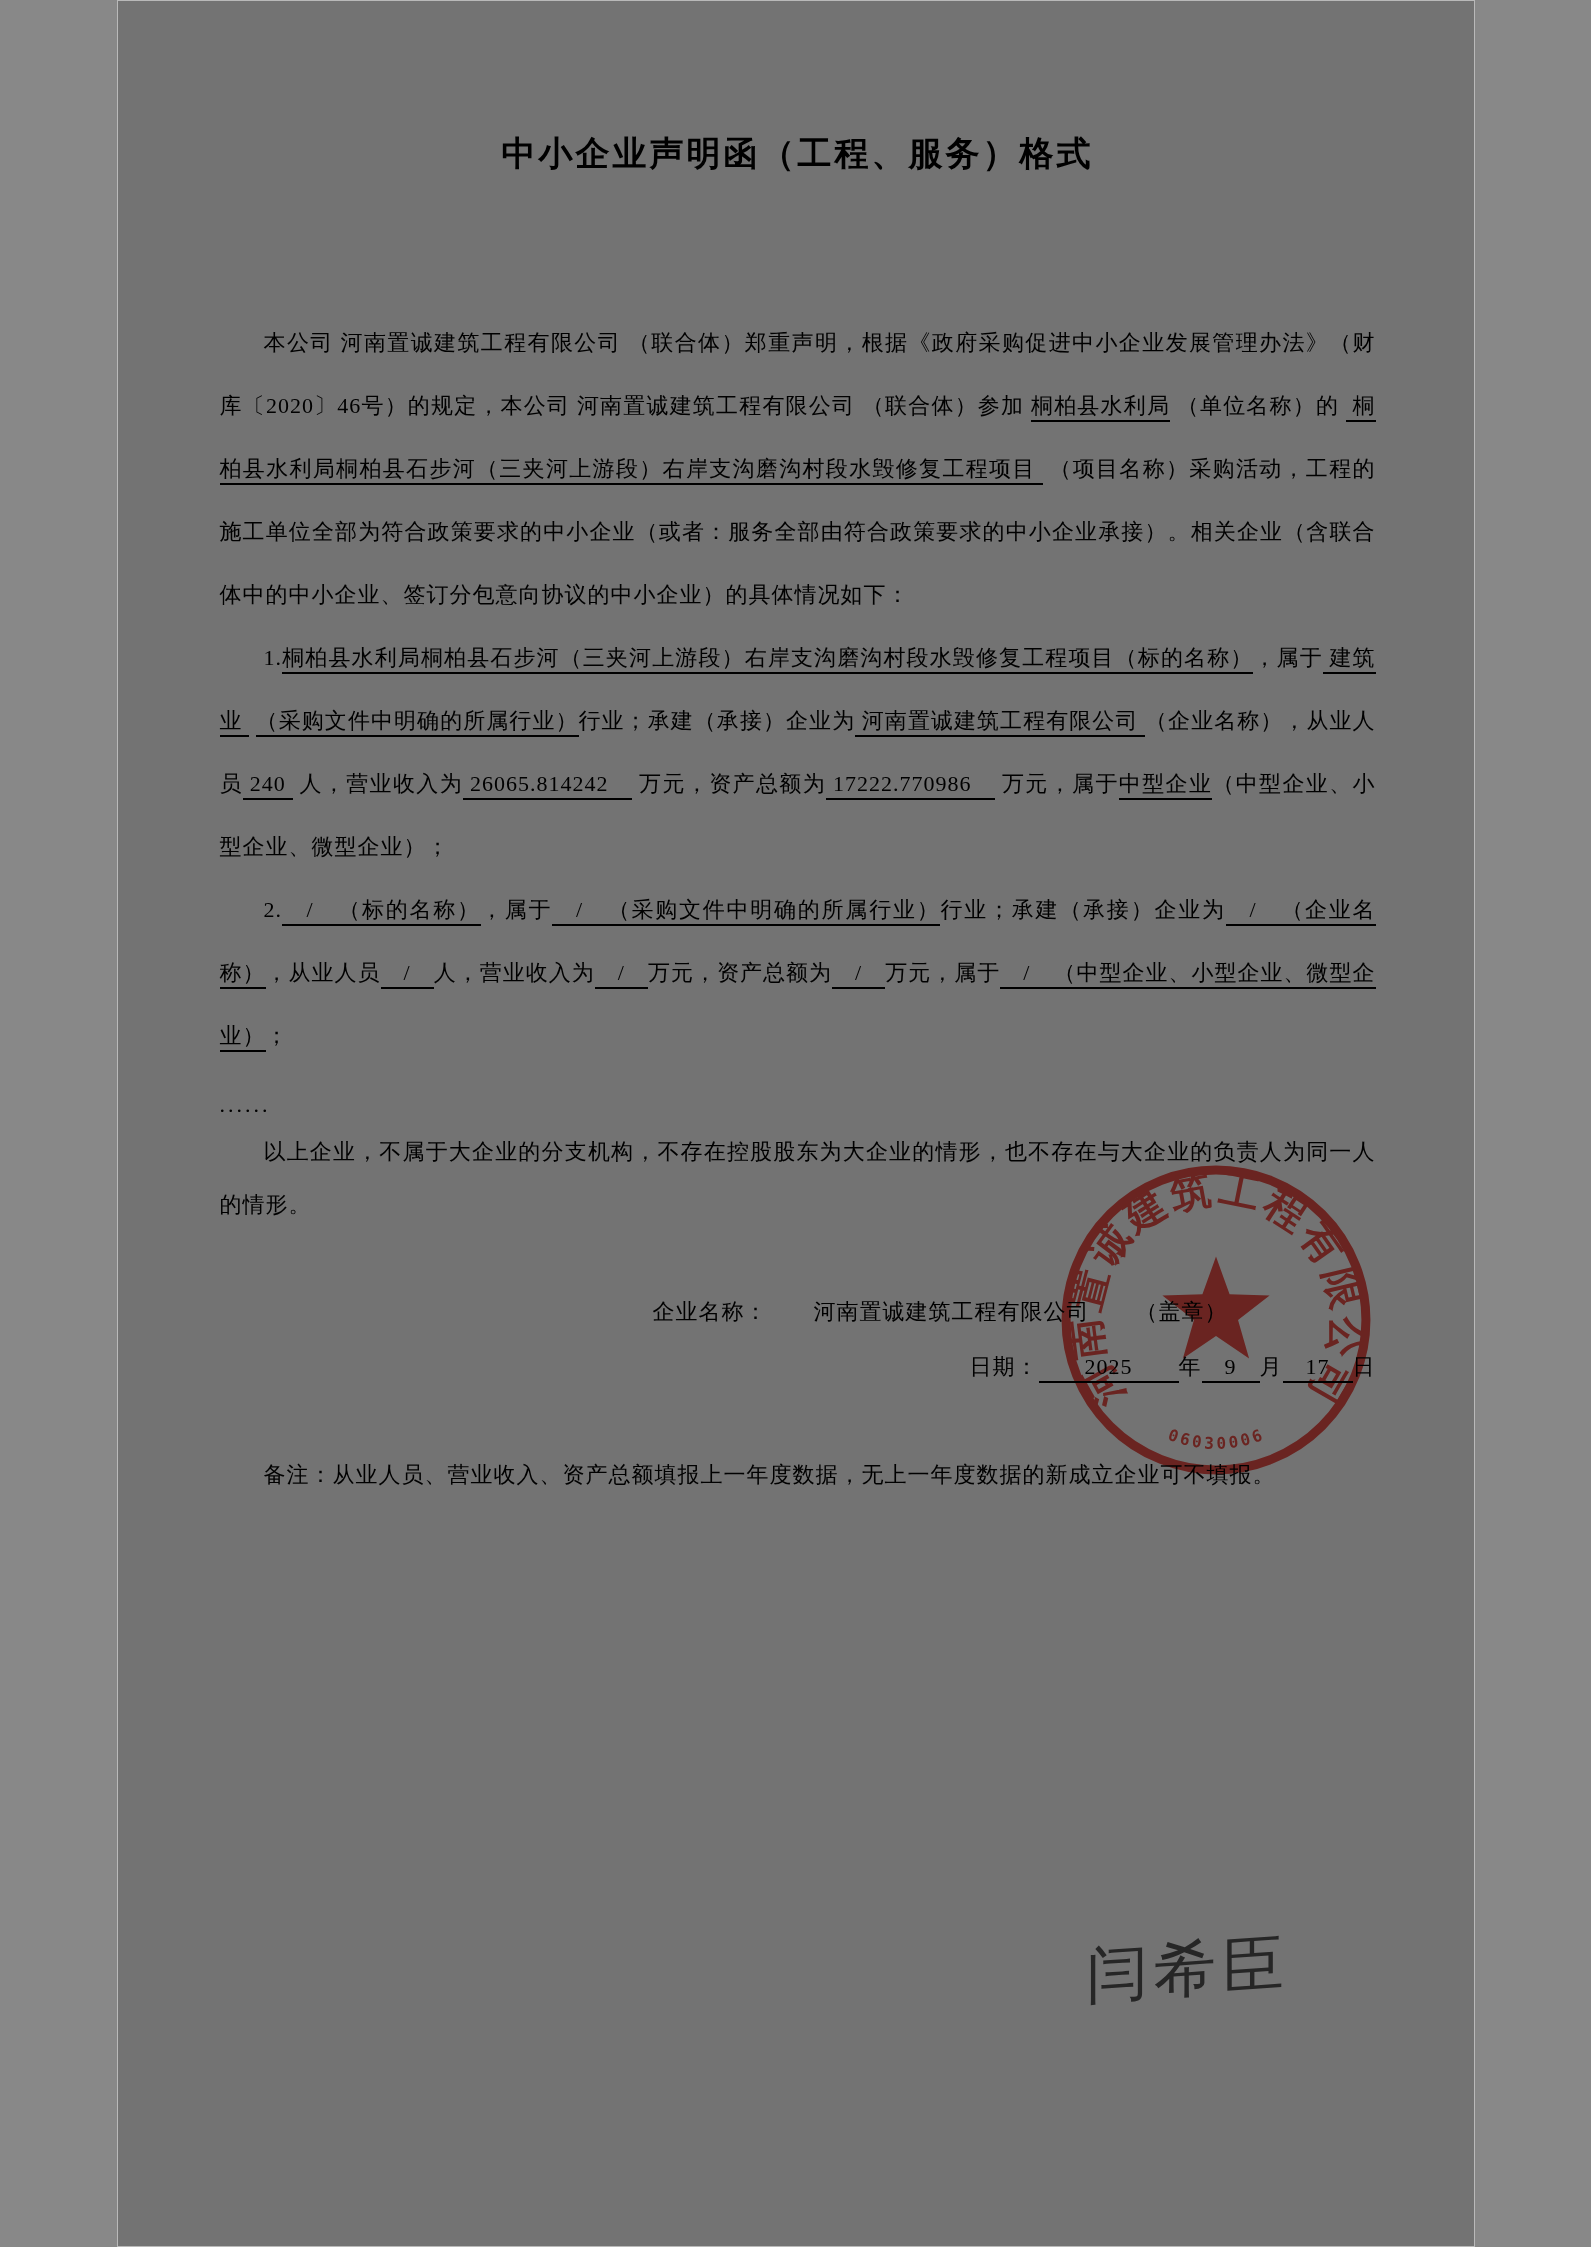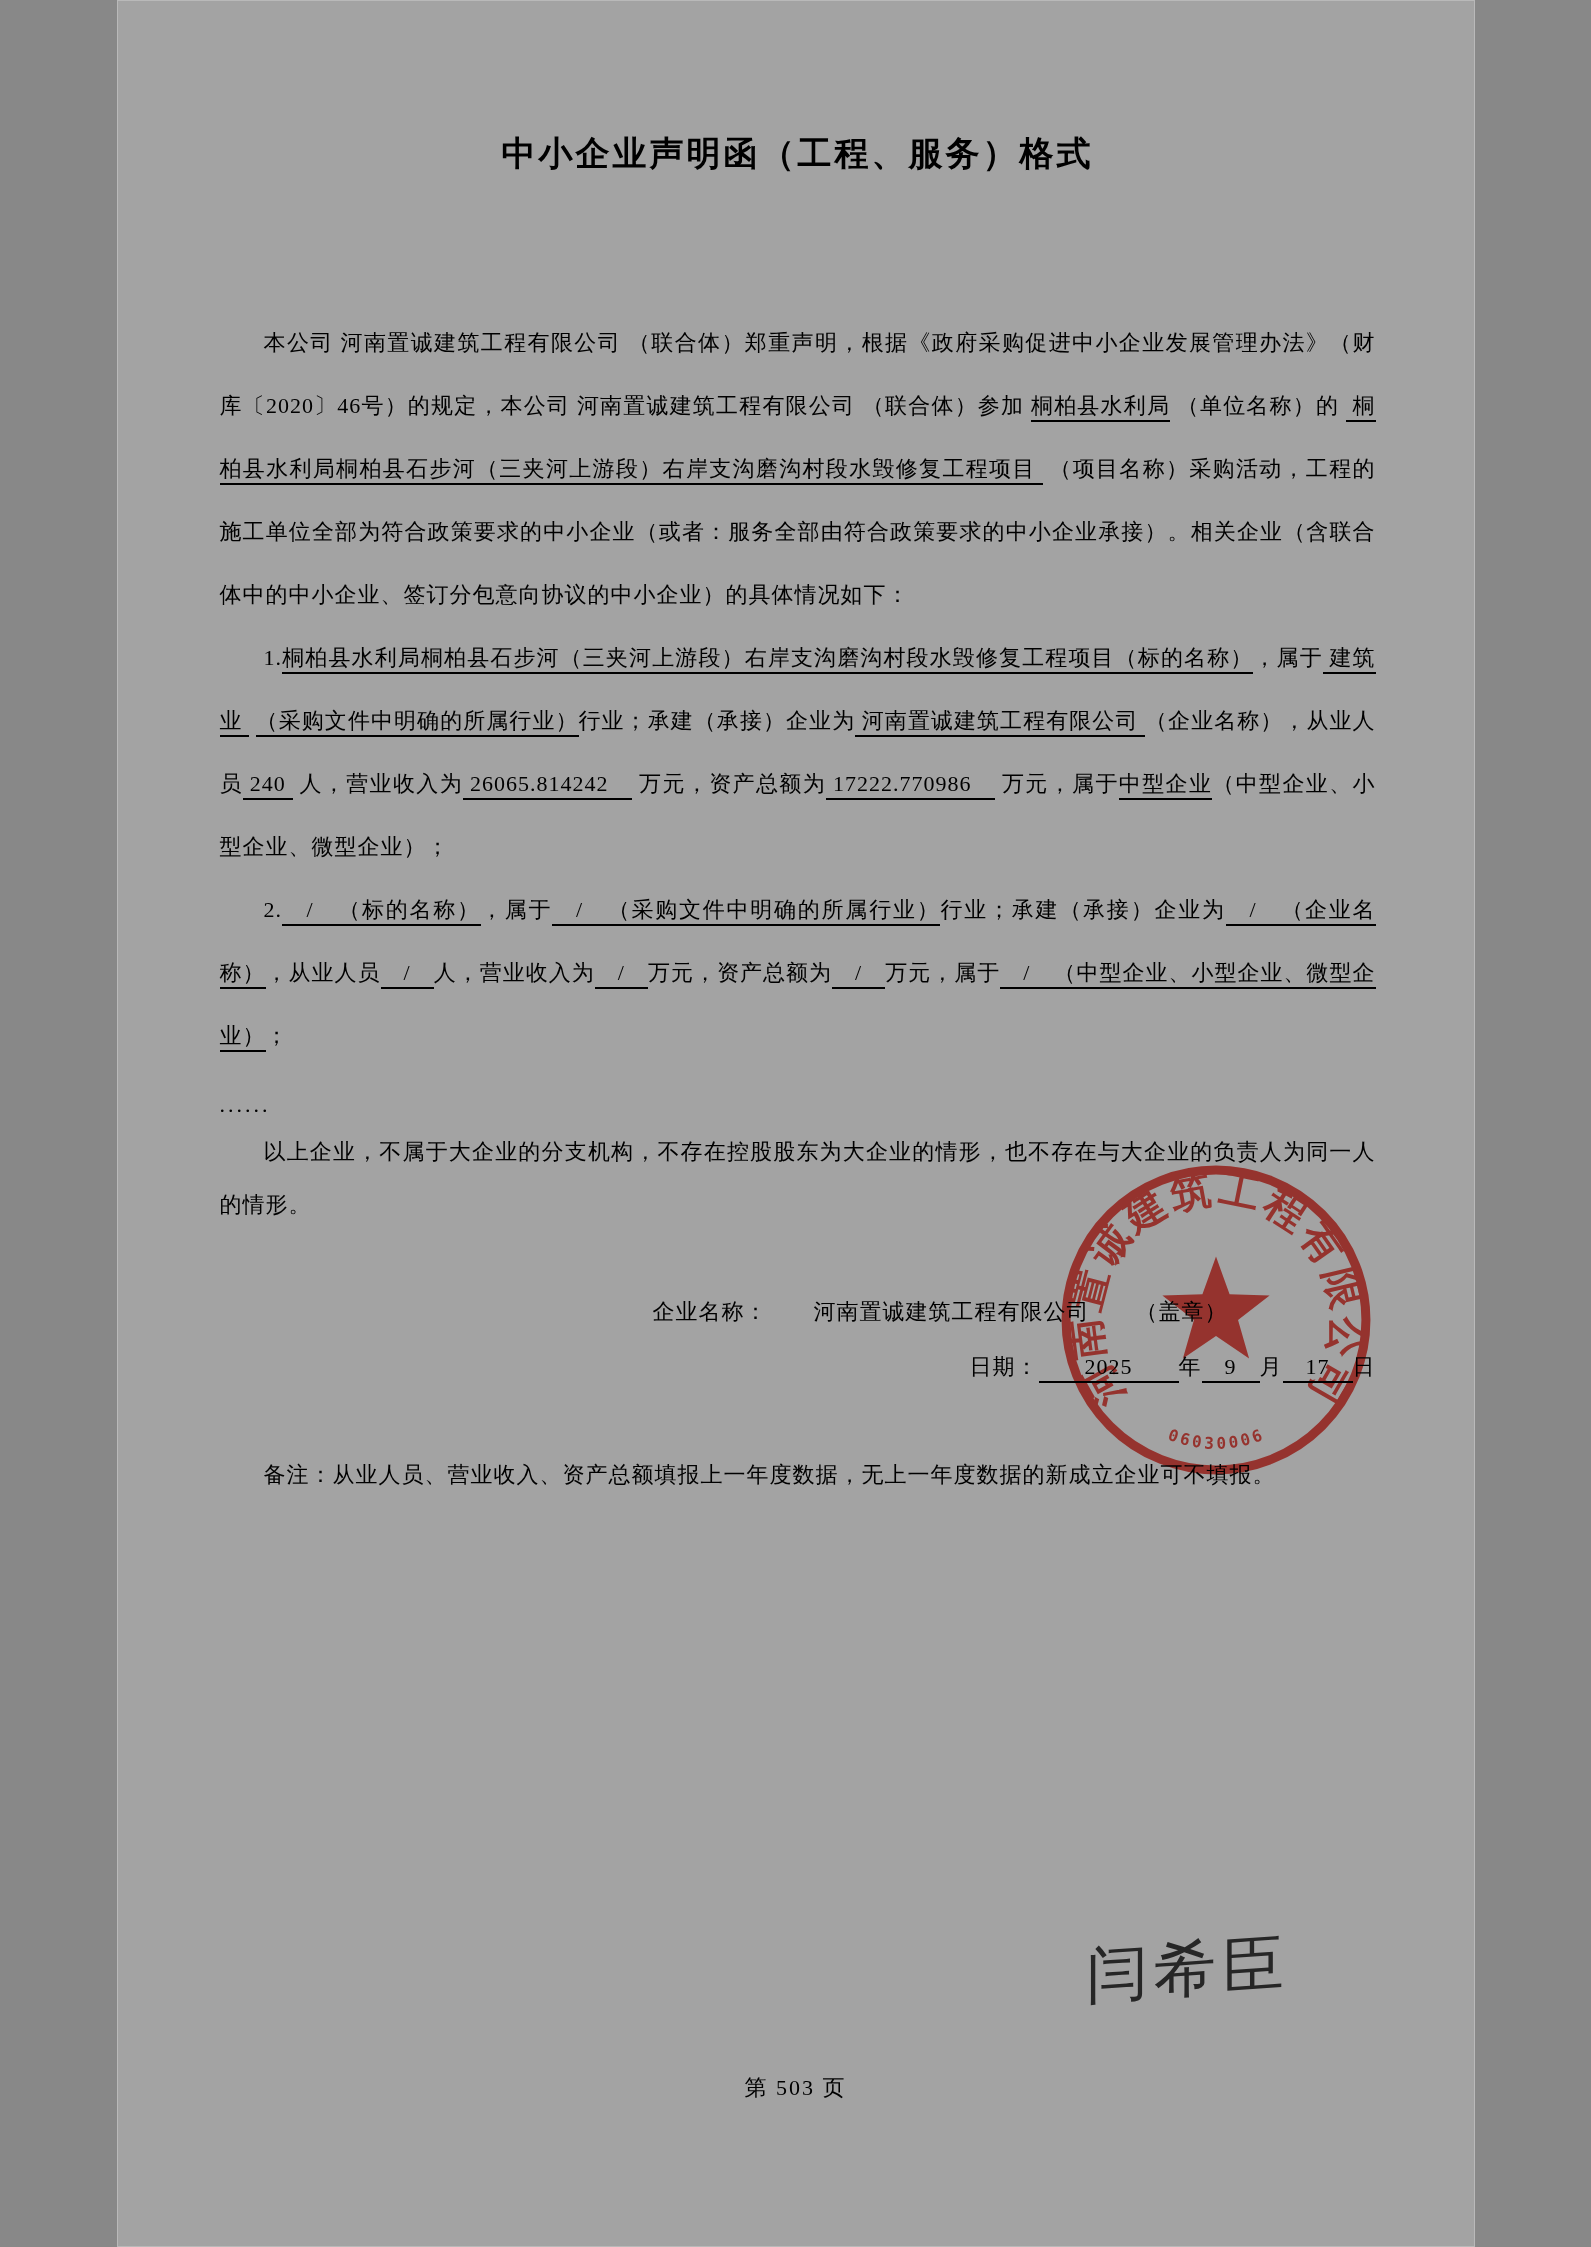--- a/index.html
+++ b/index.html
@@ -2,21 +2,21 @@
 <html><head>
 <meta charset="utf-8">
 <style>
   * { box-sizing: border-box; }
   html, body { margin: 0; padding: 0; background: #888; }
   .page {
     position: relative;
     width: 1358px;
     height: 2247px;
     margin: 0 auto;
-    background: #a3a3a3;
+    background: #737373;
     border: 1px solid #b9b9b9;
     overflow: hidden;
     font-family: "Liberation Serif", serif;
     color: #000;
   }
   .content { padding: 130px 98px 0 102px; }
   h1.title {
     margin: 0 0 136px 0;
     text-align: center;
     font-family: "Liberation Sans", sans-serif;
@@ -108,14 +108,13 @@
     <text class="seal-text">
       <textPath href="#arcTop" startOffset="0">河南置诚建筑工程有限公司</textPath>
     </text>
     <text class="seal-serial">
       <textPath href="#arcBottom" startOffset="6">0603000619</textPath>
     </text>
   </svg>
 
   <div class="signature">闫希臣</div>
 
-  <div class="footer">第 503 页</div>
 </div>
 
 </body></html>

